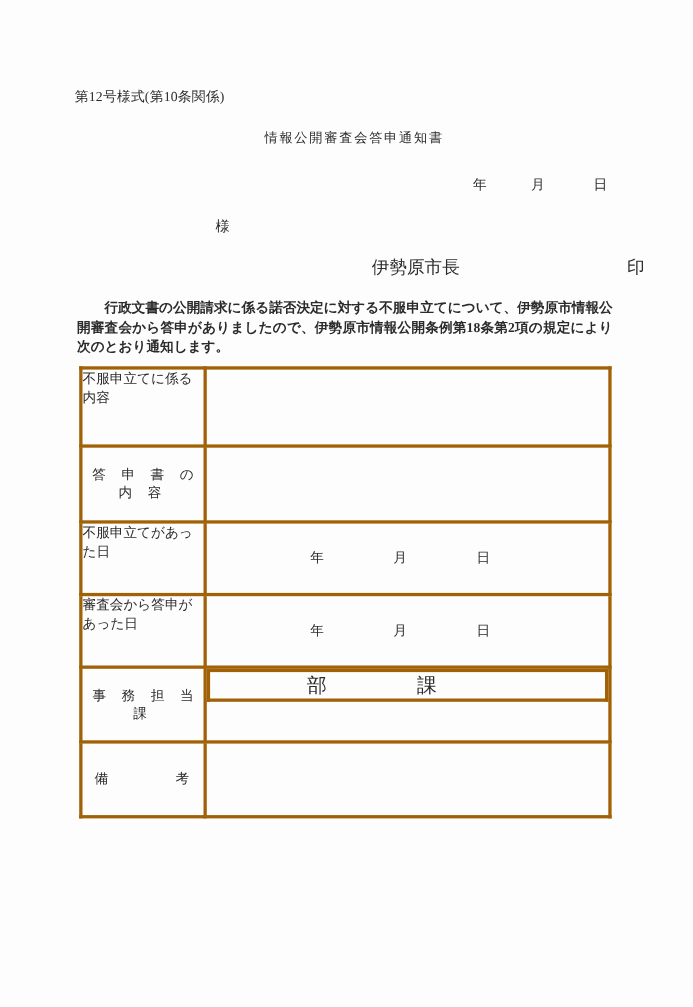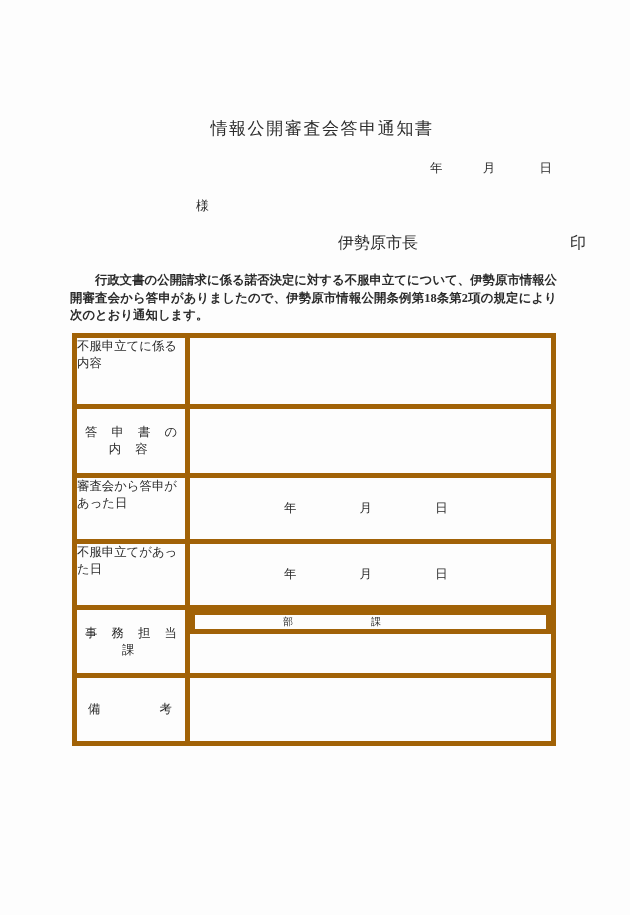--- a/index.html
+++ b/index.html
@@ -32,21 +32,21 @@
     letter-spacing: 0.2px;
     white-space: nowrap;
   }
 
   .doc-title {
     position: absolute;
     left: 0;
     right: 0;
     top: 117px;
     text-align: center;
-    font-size: 17px;
+    font-size: 12px;
     letter-spacing: 1.6px;
     padding-left: 14px;
   }
 
   .date-line {
     position: absolute;
     left: 430px;
     top: 160px;
     font-size: 12.5px;
     white-space: nowrap;
@@ -92,21 +92,21 @@
   .form-table {
     position: absolute;
     left: 72px;
     top: 333px;
     width: 484px;
     border-collapse: collapse;
     table-layout: fixed;
     font-size: 12.4px;
   }
   .form-table td {
-    border: 5px solid #a16207;
+    border: 3px solid #a16207;
     padding: 0;
     vertical-align: middle;
   }
   .col-label { width: 113px; }
 
   .label-cell {
     padding: 7px 9px;
     line-height: 17px;
   }
   .label-cell.top { vertical-align: top; }
@@ -146,35 +146,36 @@
     border: none;
     padding: 4px 10px 3px 8px;
     white-space: nowrap;
   }
   .sub-bottom .tel-gap { display: inline-block; width: 158px; }
 
   .nested {
     width: 100%;
     border-collapse: collapse;
     table-layout: fixed;
-    font-size: 10px;
+    font-size: 18px;
   }
 
   
   .r-tall  { height: 71px; }
   .r-mid   { height: 69px; margin-top: 32px; }
   .r-date  { height: 66px; }
   .r-staff { height: 68px; }
   .r-note  { height: 68px; padding-left: 16px; }
 </style>
 </head>
 <body>
 
 <div class="page">
 
+  <div class="form-no">第12号様式(第10条関係)</div>
 
   <div class="doc-title">情報公開審査会答申通知書</div>
 
   <div class="date-line">
     <span>年</span>
     <span class="gap-y"></span>
     <span>月</span>
     <span class="gap-m"></span>
     <span>日</span>
   </div>
@@ -199,32 +200,32 @@
         <td class="label-cell top">不服申立てに係る内容</td>
         <td class="value-cell"></td>
       </tr>
 
       <tr class="r-mid">
         <td class="label-cell spaced">答 申 書 の 内 容</td>
         <td class="value-cell"></td>
       </tr>
 
       <tr class="r-date">
-        <td class="label-cell top">審査会から答申があった日</td>
+        <td class="label-cell top">不服申立てがあった日</td>
         <td class="date-cell">
           <span>年</span>
           <span class="g1"></span>
           <span>月</span>
           <span class="g2"></span>
           <span>日</span>
         </td>
       </tr>
 
       <tr class="r-date">
-        <td class="label-cell top">不服申立てがあった日</td>
+        <td class="label-cell top">審査会から答申があった日</td>
         <td class="date-cell">
           <span>年</span>
           <span class="g1"></span>
           <span>月</span>
           <span class="g2"></span>
           <span>日</span>
         </td>
       </tr>
 
       <tr class="r-staff">

